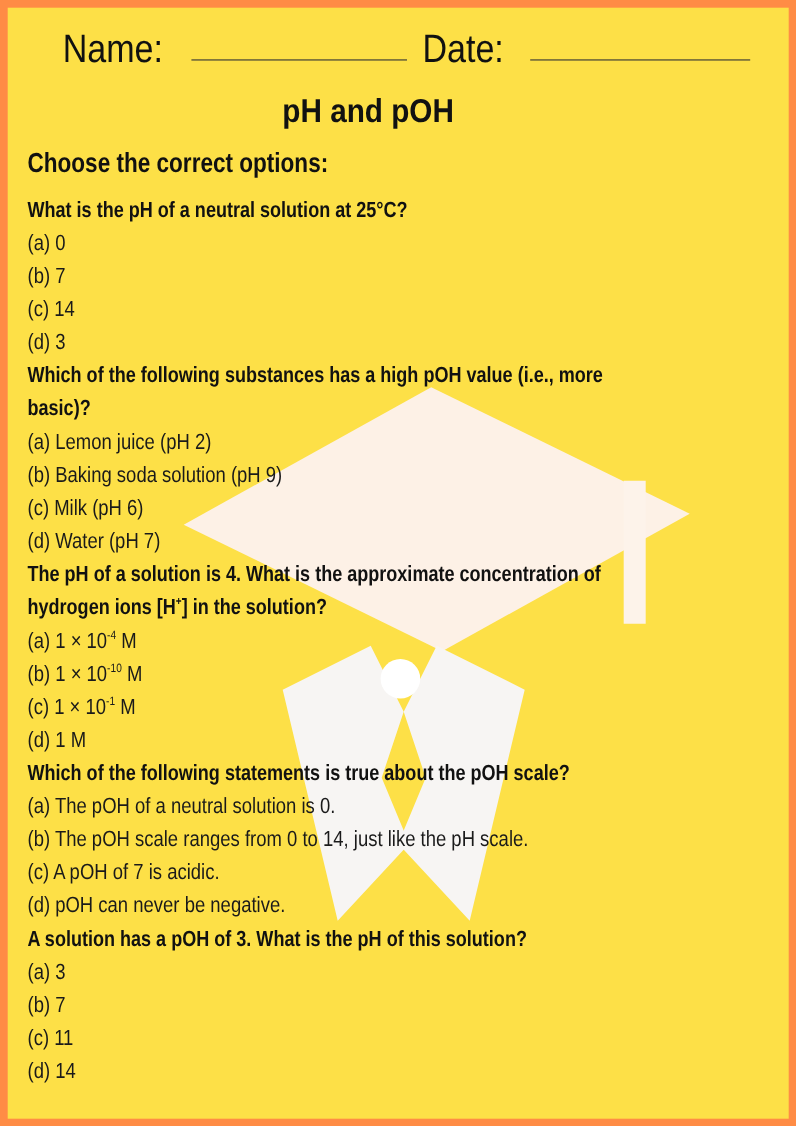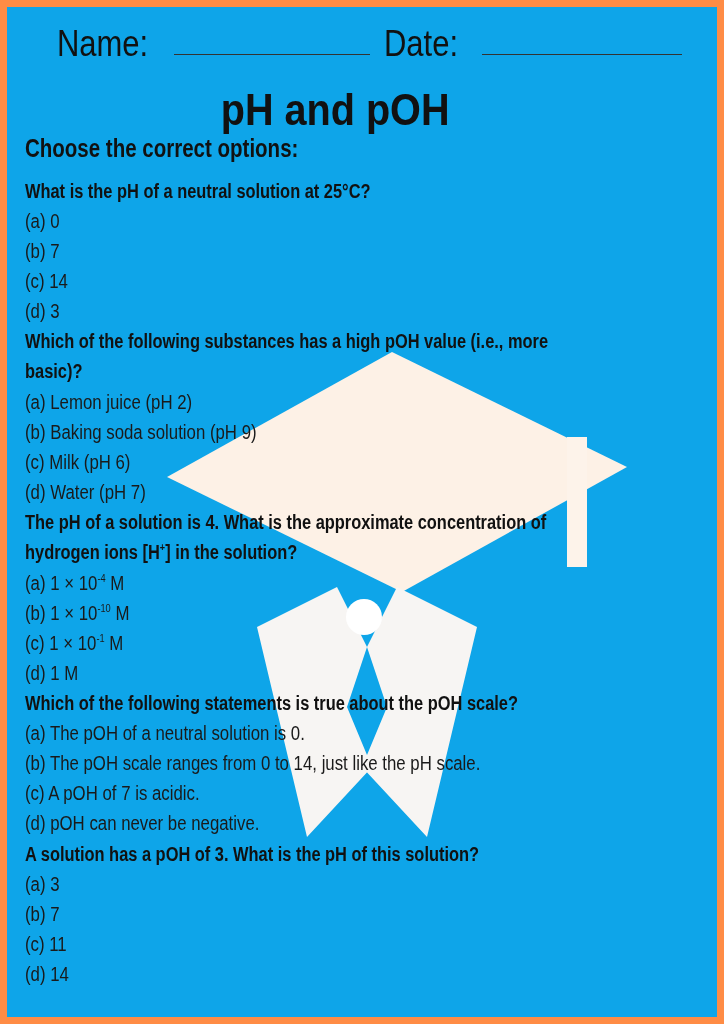--- a/index.html
+++ b/index.html
@@ -1,29 +1,29 @@
 <!DOCTYPE html>
 <html><head>
   <meta charset="utf-8">
   <style>
     html, body { margin: 0; padding: 0; }
     body { width: 724px; height: 1024px; background: #ff8c45; position: relative; overflow: hidden; }
     .page {
       position: absolute; left: 7px; top: 7px; width: 710px; height: 1010px;
-      background: #0ea5e9; overflow: hidden;
+      background: #fde047; overflow: hidden;
     }
     .watermark { position: absolute; left: 0; top: 0; width: 710px; height: 1010px; pointer-events: none; }
     .line {
       position: absolute; white-space: nowrap;
       font-family: "Liberation Sans", sans-serif; color: #111;
       transform-origin: 0 0;
     }
     .hdr { font-size: 36px; top: 16px; transform: scaleX(0.86); }
     .blank { position: absolute; height: 0; border-bottom: 1.5px solid #333; }
-    .title { font-size: 44px; font-weight: bold; top: 78px; left: 0; width: 656px; text-align: center; transform: none; }
+    .title { font-size: 30px; font-weight: bold; top: 78px; left: 0; width: 656px; text-align: center; transform: none; }
     .title span { display: inline-block; transform: scaleX(0.9); }
     .instr { font-size: 25px; font-weight: bold; left: 18px; top: 127px; transform: scaleX(0.82); }
     .q { font-size: 20px; font-weight: bold; left: 18px; transform: scaleX(0.82); }
     .opt { font-size: 20px; left: 18px; transform: scaleX(0.84); color: #1a1a1a; }
     sup { font-size: 11px; vertical-align: 8px; }
   </style>
 </head>
 <body>
 
 <div class="page">

